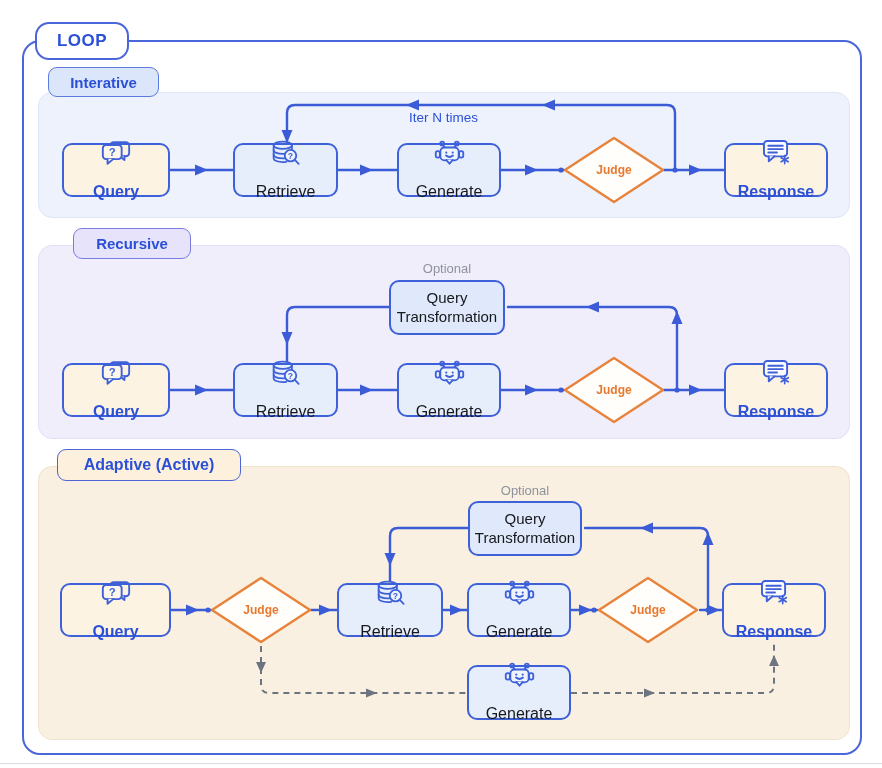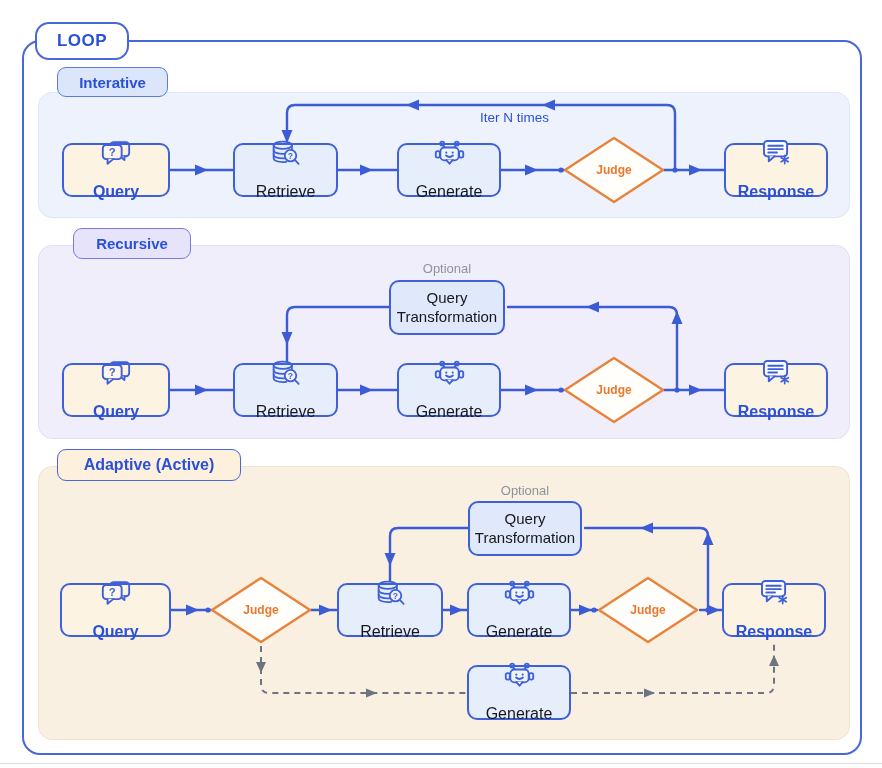--- a/index.html
+++ b/index.html
@@ -12,36 +12,36 @@
   
   .outer{left:22px;top:40px;width:836px;height:711px;border:2px solid #4a66d8;border-radius:18px;background:#fff;}
   .loop-pill{left:35px;top:22px;width:90px;height:34px;border:2px solid #4a66d8;border-radius:14px;background:#fff;
     display:flex;align-items:center;justify-content:center;font-weight:700;font-size:17px;color:var(--label-blue);letter-spacing:.5px;}
   
   .panel{border-radius:14px;}
   .panel-1{left:38px;top:92px;width:810px;height:124px;background:#edf2fc;border:1px solid #dde7f8;}
   .panel-2{left:38px;top:245px;width:810px;height:192px;background:#f1eefb;border:1px solid #e4def6;}
   .panel-3{left:38px;top:466px;width:810px;height:272px;background:#faf0e1;border:1px solid #f0e3cd;}
   .pill{border-radius:9px;display:flex;align-items:center;justify-content:center;font-weight:700;font-size:15px;color:var(--label-blue);}
-  .pill-1{left:57px;top:67px;width:109px;height:28px;background:#dbe6fa;border:1.5px solid #5b7be0;}
+  .pill-1{left:48px;top:67px;width:109px;height:28px;background:#dbe6fa;border:1.5px solid #5b7be0;}
   .pill-2{left:73px;top:228px;width:116px;height:29px;background:#e7e3fa;border:1.5px solid #7b7ce2;}
   .pill-3{left:57px;top:449px;width:182px;height:30px;background:#fdf1dd;border:1.5px solid #4a66d8;font-size:16px;text-align:center;}
   
   .node{border:2px solid #3e60d8;border-radius:10px;display:flex;flex-direction:column;align-items:center;justify-content:center;gap:18px;box-sizing:border-box;}
   .node .lbl{font-size:16px;line-height:1.05;}
   .blue-node{background:#e7eefb;}
   .blue-node .lbl{color:var(--ink);text-align:center;}
   .cream-node{background:#fdf3e3;}
   .cream-node .lbl{color:var(--label-blue);font-weight:700;}
   .qt-node{border:2px solid #3e60d8;border-radius:10px;background:#dfe9fb;display:flex;align-items:center;justify-content:center;
     text-align:center;font-size:15px;line-height:1.25;color:var(--ink);box-sizing:border-box;padding:2px 0;}
   .judge-wrap{display:flex;align-items:center;justify-content:center;}
   .judge-wrap .jlbl{position:absolute;font-weight:700;font-size:12px;color:var(--orange-text);}
   .note{color:var(--grey);font-size:13px;text-align:center;}
-  .iter-note{color:var(--label-blue);font-size:13.5px;text-align:right;}
+  .iter-note{color:var(--label-blue);font-size:13.5px;text-align:left;}
   svg{display:block;}
   .lines{left:0;top:0;z-index:3;pointer-events:none;}
   .z2{z-index:2;} .z4{z-index:4;}
   .bottom-edge{left:0;top:763px;width:882px;height:1px;background:#d9dce3;}
   .icon{flex:0 0 auto;}
 </style>
 </head>
 <body>
 
 <svg width="0" height="0" style="position:absolute">

